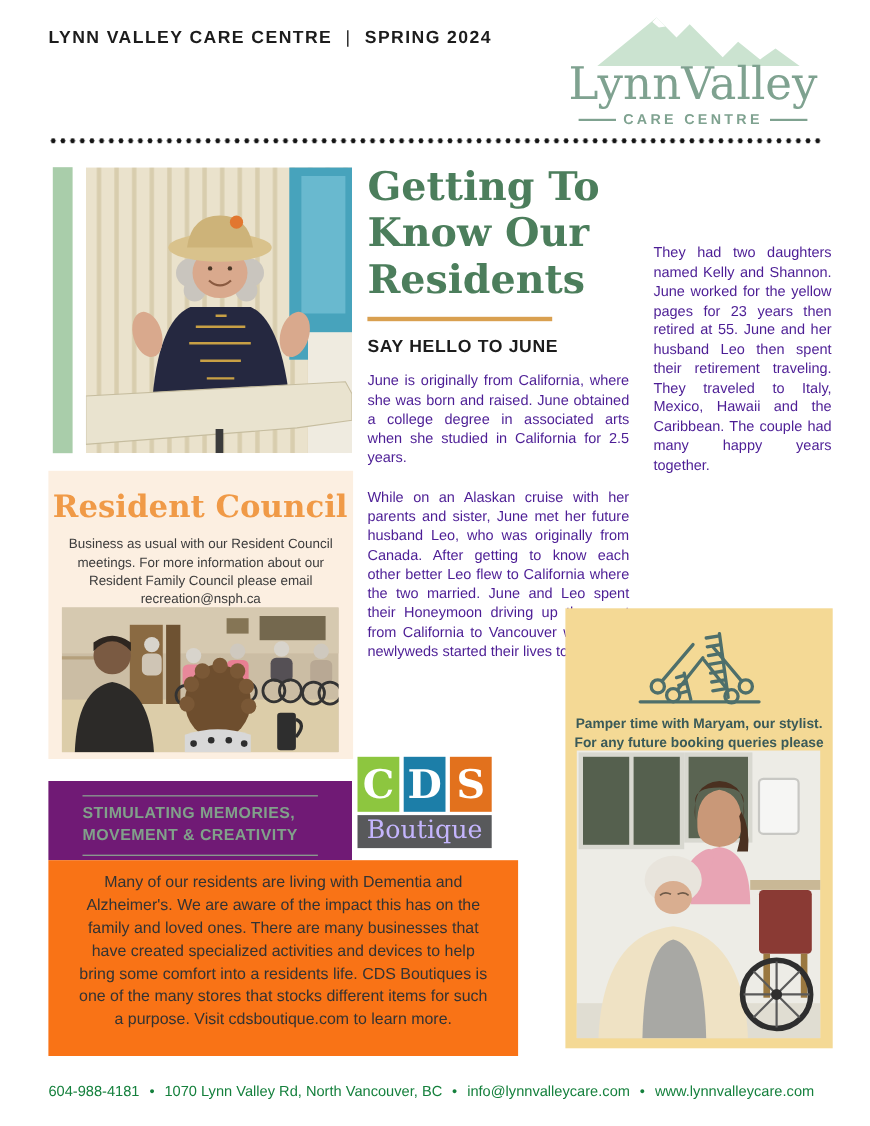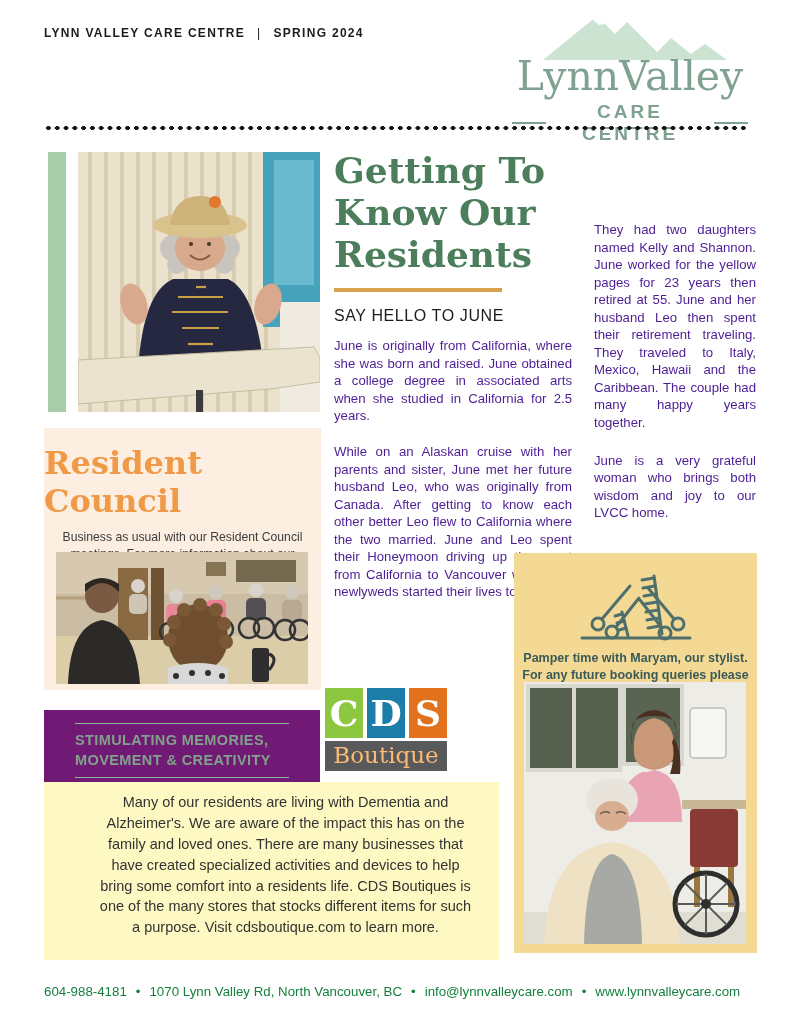--- a/index.html
+++ b/index.html
@@ -1,74 +1,74 @@
 <!DOCTYPE html>
 <html><head>
 <meta charset="utf-8">
 <style>
   html,body{margin:0;padding:0;background:#ffffff;}
   #page{
     position:relative;width:791px;height:1024px;background:#ffffff;overflow:hidden;
     font-family:"Liberation Sans",sans-serif;color:#333;
   }
   
-  .kicker{position:absolute;left:44px;top:26px;font-size:12px;font-weight:bold;
+  .kicker{position:absolute;left:44px;top:26px;font-size:16px;font-weight:bold;
     letter-spacing:1.3px;color:#1c1c1c;white-space:nowrap;}
   .kicker .sep{margin:0 12px;font-weight:400;color:#1c1c1c;}
   .main-title{position:absolute;left:42px;top:48px;margin:0;font-size:57px;font-weight:bold;
     letter-spacing:1px;color:#f2a14d;}
   .logo{position:absolute;left:505px;top:10px;width:250px;text-align:center;}
   .logo-mountains{display:block;margin:0 auto;}
   .logo-name{font-family:"DejaVu Serif",serif;font-size:41px;color:#7fa290;line-height:1;margin-top:-6px;}
   .logo-subrow{display:flex;align-items:center;justify-content:center;margin-top:4px;color:#7fa290;}
   .logo-subrow .dashline{flex:0 0 34px;height:0;border-top:2px solid #7fa290;margin:0 7px;}
-  .logo-sub{font-size:19px;letter-spacing:3px;color:#7fa290;font-weight:bold;}
+  .logo-sub{font-size:13px;letter-spacing:3px;color:#7fa290;font-weight:bold;}
   .dotted-rule{position:absolute;left:44px;top:124px;width:704px;height:8px;
     background-image:radial-gradient(circle,#151515 2.1px,transparent 2.4px);
     background-size:8.8px 8px;background-repeat:repeat-x;background-position:0 center;}
   
   .accent-bar{position:absolute;left:48px;top:152px;width:18px;height:260px;background:#a9cdaa;}
   .photo{position:absolute;overflow:hidden;}
   .june-photo{left:78px;top:152px;width:242px;height:260px;}
   .mid-col{position:absolute;left:334px;top:150px;width:238px;}
   .feature-title{margin:0;font-family:"DejaVu Serif",serif;font-weight:bold;font-size:36px;
     line-height:1.16;color:#4c7e5c;}
   .rule-orange{width:168px;height:4px;background:#d9a050;margin-top:13px;}
-  .feature-sub{margin:15px 0 0 0;font-size:16px;font-weight:normal;letter-spacing:.6px;color:#1c1c1c;}
+  .feature-sub{margin:15px 0 0 0;font-size:16px;font-weight:bold;letter-spacing:.6px;color:#1c1c1c;}
   .body-just{font-size:13.2px;line-height:1.33;text-align:justify;color:#4c1d95;margin:12px 0 0 0;}
   .right-col{position:absolute;left:594px;top:205px;width:162px;}
   .right-col p{margin:16px 0 0 0;}
   
   .council-box{position:absolute;left:44px;top:428px;width:277px;height:262px;background:#fcefe1;}
-  .council-title{margin:16px 1px 0 0;text-align:left;font-family:"DejaVu Serif",serif;
-    font-weight:bold;font-size:32px;color:#f09a47;}
+  .council-title{margin:16px 1px 0 0;text-align:center;font-family:"DejaVu Serif",serif;
+    font-weight:bold;font-size:28px;color:#f09a47;}
   .council-body{margin:9px 14px 0 14px;text-align:center;font-size:12.2px;line-height:1.38;color:#3c3c3c;}
   .council-photo{left:56px;top:552px;width:252px;height:132px;}
   
   .joke{position:absolute;left:334px;top:572px;width:170px;}
   .joke-q{margin:0;font-size:17px;font-weight:bold;line-height:1.28;color:#f5a45c;}
   .joke-a-row{display:flex;align-items:center;margin-top:22px;}
   .joke-a{font-size:17px;font-weight:bold;color:#f5a45c;}
   .palm-icon{margin-left:14px;}
   
   .cds{position:absolute;left:325px;top:688px;width:132px;}
   .cds-row{display:flex;gap:4px;}
   .cds-sq{width:38px;height:50px;display:flex;align-items:center;justify-content:center;
     font-family:"DejaVu Serif",serif;font-weight:bold;font-size:36px;color:#fff;}
   .cds-c{background:#8dc63f;}
   .cds-d{background:#1c7ea8;}
   .cds-s{background:#e2711d;}
-  .cds-word{margin-top:3px;width:122px;background:#58595b;color:#fdba74;text-align:center;
+  .cds-word{margin-top:3px;width:122px;background:#58595b;color:#c4b5fd;text-align:center;
     font-family:"DejaVu Serif",serif;font-size:23px;padding:1px 0 3px 0;}
   
   .stim-head-box{position:absolute;left:44px;top:710px;width:276px;height:72px;background:#701a75;}
   .stim-head{width:214px;margin:13px auto 0 auto;border-top:1.5px solid #8fb795;
     border-bottom:1.5px solid #8fb795;padding:7px 0;font-size:14.5px;font-weight:bold;
     letter-spacing:.4px;color:#81a18a;line-height:1.35;}
-  .stim-body-box{position:absolute;left:44px;top:782px;width:427px;height:178px;background:#fef9c3;padding-left:28px;}
+  .stim-body-box{position:absolute;left:44px;top:782px;width:427px;height:178px;background:#f97316;}
   .stim-body{margin:10px 25px 0 25px;text-align:center;font-size:14.5px;line-height:1.44;color:#333;}
   
   .pamper-box{position:absolute;left:514px;top:553px;width:243px;height:400px;background:#f4d995;}
   .barber-icon{display:block;margin:13px auto 0 auto;}
   .pamper-body{margin:6px 8px 0 8px;text-align:center;font-size:12.5px;line-height:1.38;
     color:#3a5a58;font-weight:bold;}
   .stylist-photo{left:524px;top:682px;width:222px;height:262px;}
   
   .footer{position:absolute;left:44px;top:984px;width:712px;font-size:13.3px;color:#15803d;white-space:nowrap;}
   .footer .dot{margin:0 9px;}
@@ -140,21 +140,20 @@
   <section class="mid-col">
     <h2 class="feature-title">Getting To Know Our Residents</h2>
     <div class="rule-orange"></div>
     <h3 class="feature-sub">SAY HELLO TO JUNE</h3>
     <p class="body-just">June is originally from California, where she was born and raised. June obtained a college degree in associated arts when she studied in California for 2.5 years.</p>
     <p class="body-just" style="margin-top:18px">While on an Alaskan cruise with her parents and sister, June met her future husband Leo, who was originally from Canada. After getting to know each other better Leo flew to California where the two married. June and Leo spent their Honeymoon driving up the coast from California to Vancouver where the newlyweds started their lives together.</p>
   </section>
 
   <section class="right-col">
     <p class="body-just">They had two daughters named Kelly and Shannon. June worked for the yellow pages for 23 years then retired at 55. June and her husband Leo then spent their retirement traveling. They traveled to Italy, Mexico, Hawaii and the Caribbean. The couple had many happy years together.</p>
-    <p class="body-just" style="margin-top:20px">June is a very grateful woman who brings both wisdom and joy to our LVCC home.</p>
   </section>
 
   <section class="council-box">
     <h2 class="council-title">Resident Council</h2>
     <p class="council-body">Business as usual with our Resident Council meetings. For more information about our Resident Family Council please email recreation@nsph.ca</p>
   </section>
 
   <div class="photo council-photo">
     <svg width="252" height="132" viewBox="0 0 252 132">
       <rect width="252" height="132" fill="#cbbda4"></rect>

